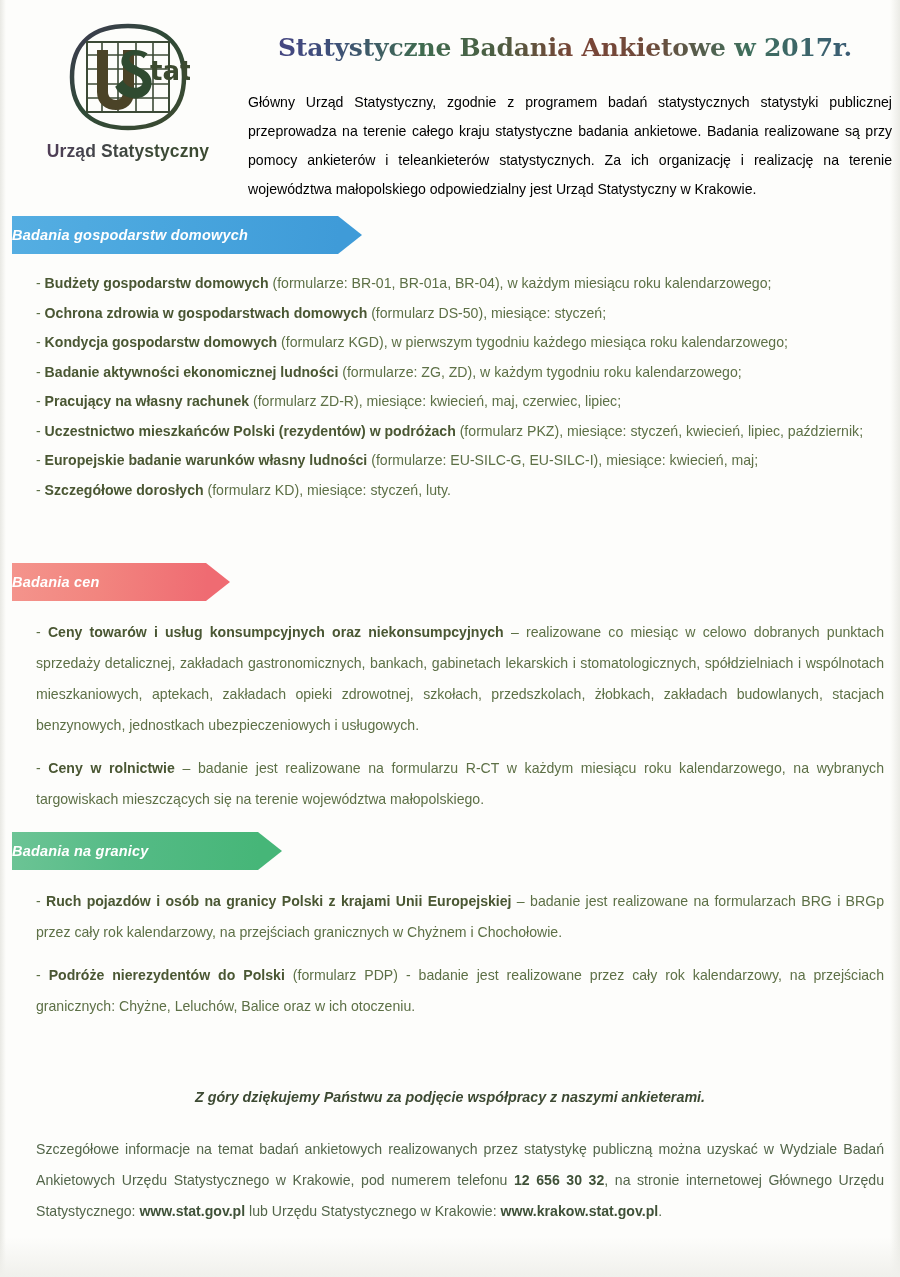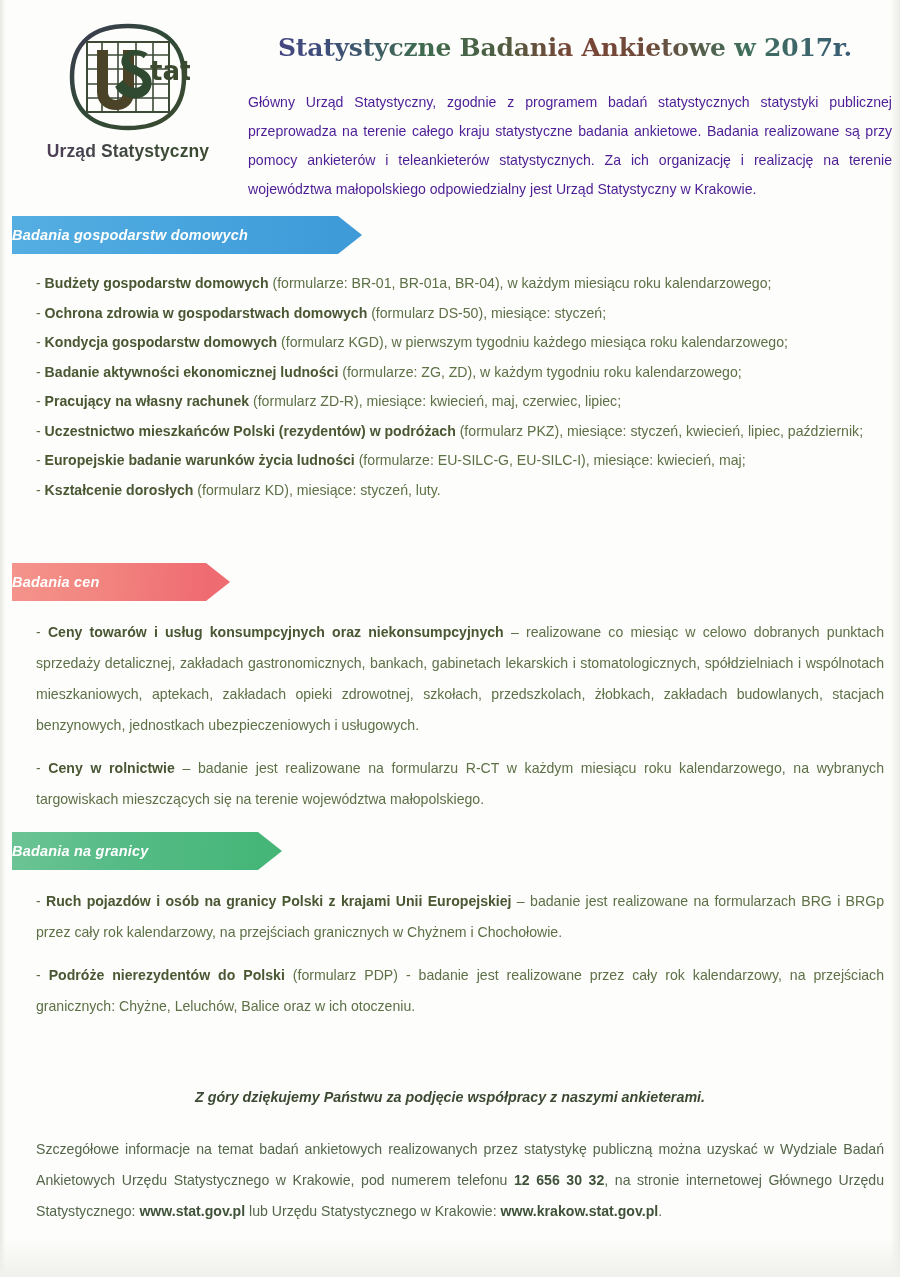--- a/index.html
+++ b/index.html
@@ -97,21 +97,21 @@
   }
 
   .intro {
     position: absolute;
     left: 248px;
     top: 88px;
     width: 644px;
     font-size: 14.1px;
     line-height: 29px;
     text-align: justify;
-    color: #4c1d95;
+    color: #000000;
   }
 
   
   .banner {
     position: relative;
     height: 38px;
     display: flex;
     align-items: center;
     color: #ffffff;
     font-style: italic;
@@ -272,22 +272,22 @@
     </div>
   </div>
 
   <div class="list-block" id="households-list" style="top:269px;">
       <div class="item"><span>- </span><span class="strong">Budżety gospodarstw domowych</span><span> (formularze: BR-01, BR-01a, BR-04), w każdym miesiącu roku kalendarzowego;</span></div>
       <div class="item"><span>- </span><span class="strong">Ochrona zdrowia w gospodarstwach domowych</span><span> (formularz DS-50), miesiące: styczeń;</span></div>
       <div class="item"><span>- </span><span class="strong">Kondycja gospodarstw domowych</span><span> (formularz KGD), w pierwszym tygodniu każdego miesiąca roku kalendarzowego;</span></div>
       <div class="item"><span>- </span><span class="strong">Badanie aktywności ekonomicznej ludności</span><span> (formularze: ZG, ZD), w każdym tygodniu roku kalendarzowego;</span></div>
       <div class="item"><span>- </span><span class="strong">Pracujący na własny rachunek</span><span> (formularz ZD-R), miesiące: kwiecień, maj, czerwiec, lipiec;</span></div>
       <div class="item"><span>- </span><span class="strong">Uczestnictwo mieszkańców Polski (rezydentów) w podróżach</span><span> (formularz PKZ), miesiące: styczeń, kwiecień, lipiec, październik;</span></div>
-      <div class="item"><span>- </span><span class="strong">Europejskie badanie warunków życia ludności</span><span> (formularze: EU-SILC-G, EU-SILC-I), miesiące: kwiecień, maj;</span></div>
-      <div class="item"><span>- </span><span class="strong">Kształcenie dorosłych</span><span> (formularz KD), miesiące: styczeń, luty.</span></div>
+      <div class="item"><span>- </span><span class="strong">Europejskie badanie warunków własny ludności</span><span> (formularze: EU-SILC-G, EU-SILC-I), miesiące: kwiecień, maj;</span></div>
+      <div class="item"><span>- </span><span class="strong">Szczegółowe dorosłych</span><span> (formularz KD), miesiące: styczeń, luty.</span></div>
     </div>
 
   <div class="sec-banner-wrap" style="top:563px;">
     <div class="banner banner-pink">
       <div class="banner-body"></div>
       <div class="banner-tip"></div>
       <div class="banner-label">Badania cen</div>
     </div>
   </div>
 

